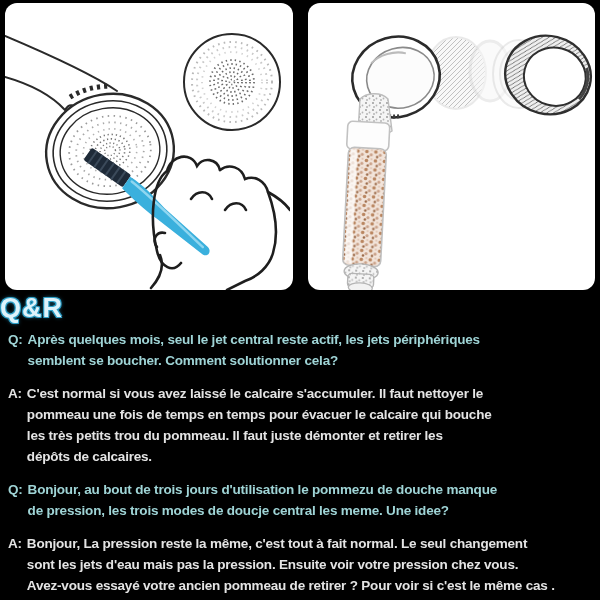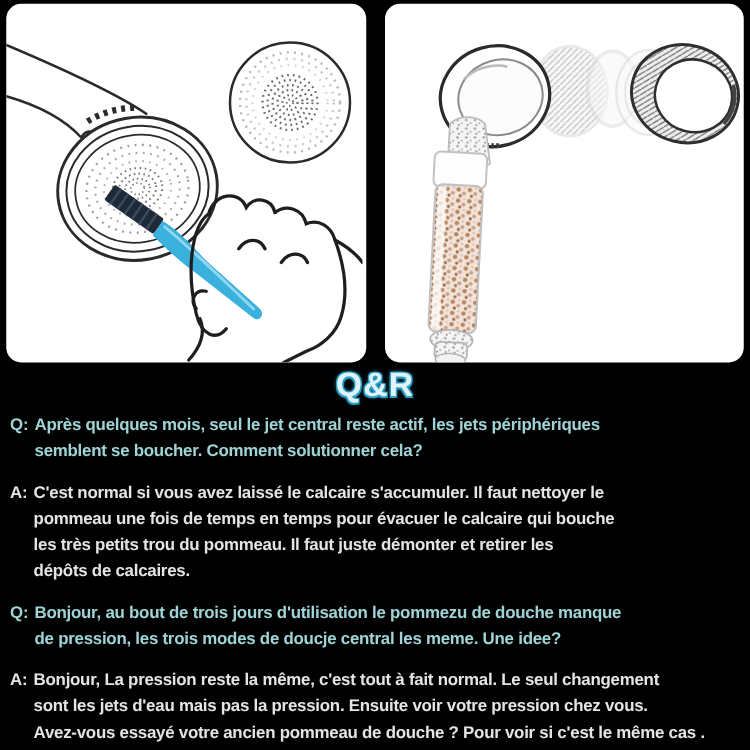--- a/index.html
+++ b/index.html
@@ -16,21 +16,21 @@
   }
   .panel {
     flex: 1;
     height: 287px;
     background: #ffffff;
     border-radius: 12px;
     overflow: hidden;
   }
   .panel svg { display: block; }
   .qa-title {
-    text-align: center;
+    text-align: left;
     margin-top: 3px;
     font-size: 27px;
     font-weight: bold;
     letter-spacing: 1px;
     color: #dff3fb;
     text-shadow:
       -1px -1px 0 #2d9ec6,
        1px -1px 0 #2d9ec6,
       -1px  1px 0 #2d9ec6,
        1px  1px 0 #2d9ec6,
@@ -213,15 +213,15 @@
   </div>
   <div class="qa-item q">
     <span class="qa-prefix">Q:</span>
     <span class="qa-text">Bonjour, au bout de trois jours d'utilisation le pommezu de douche manque
 de pression, les trois modes de doucje central les meme. Une idee?</span>
   </div>
   <div class="qa-item a">
     <span class="qa-prefix">A:</span>
     <span class="qa-text">Bonjour, La pression reste la même, c'est tout à fait normal. Le seul changement
 sont les jets d'eau mais pas la pression. Ensuite voir votre pression chez vous.
-Avez-vous essayé votre ancien pommeau de douche ? Pour voir si c'est le même cas .</span>
+Avez-vous essayé votre ancien pommeau de retirer ? Pour voir si c'est le même cas .</span>
   </div>
 </div>
 
 </body></html>

